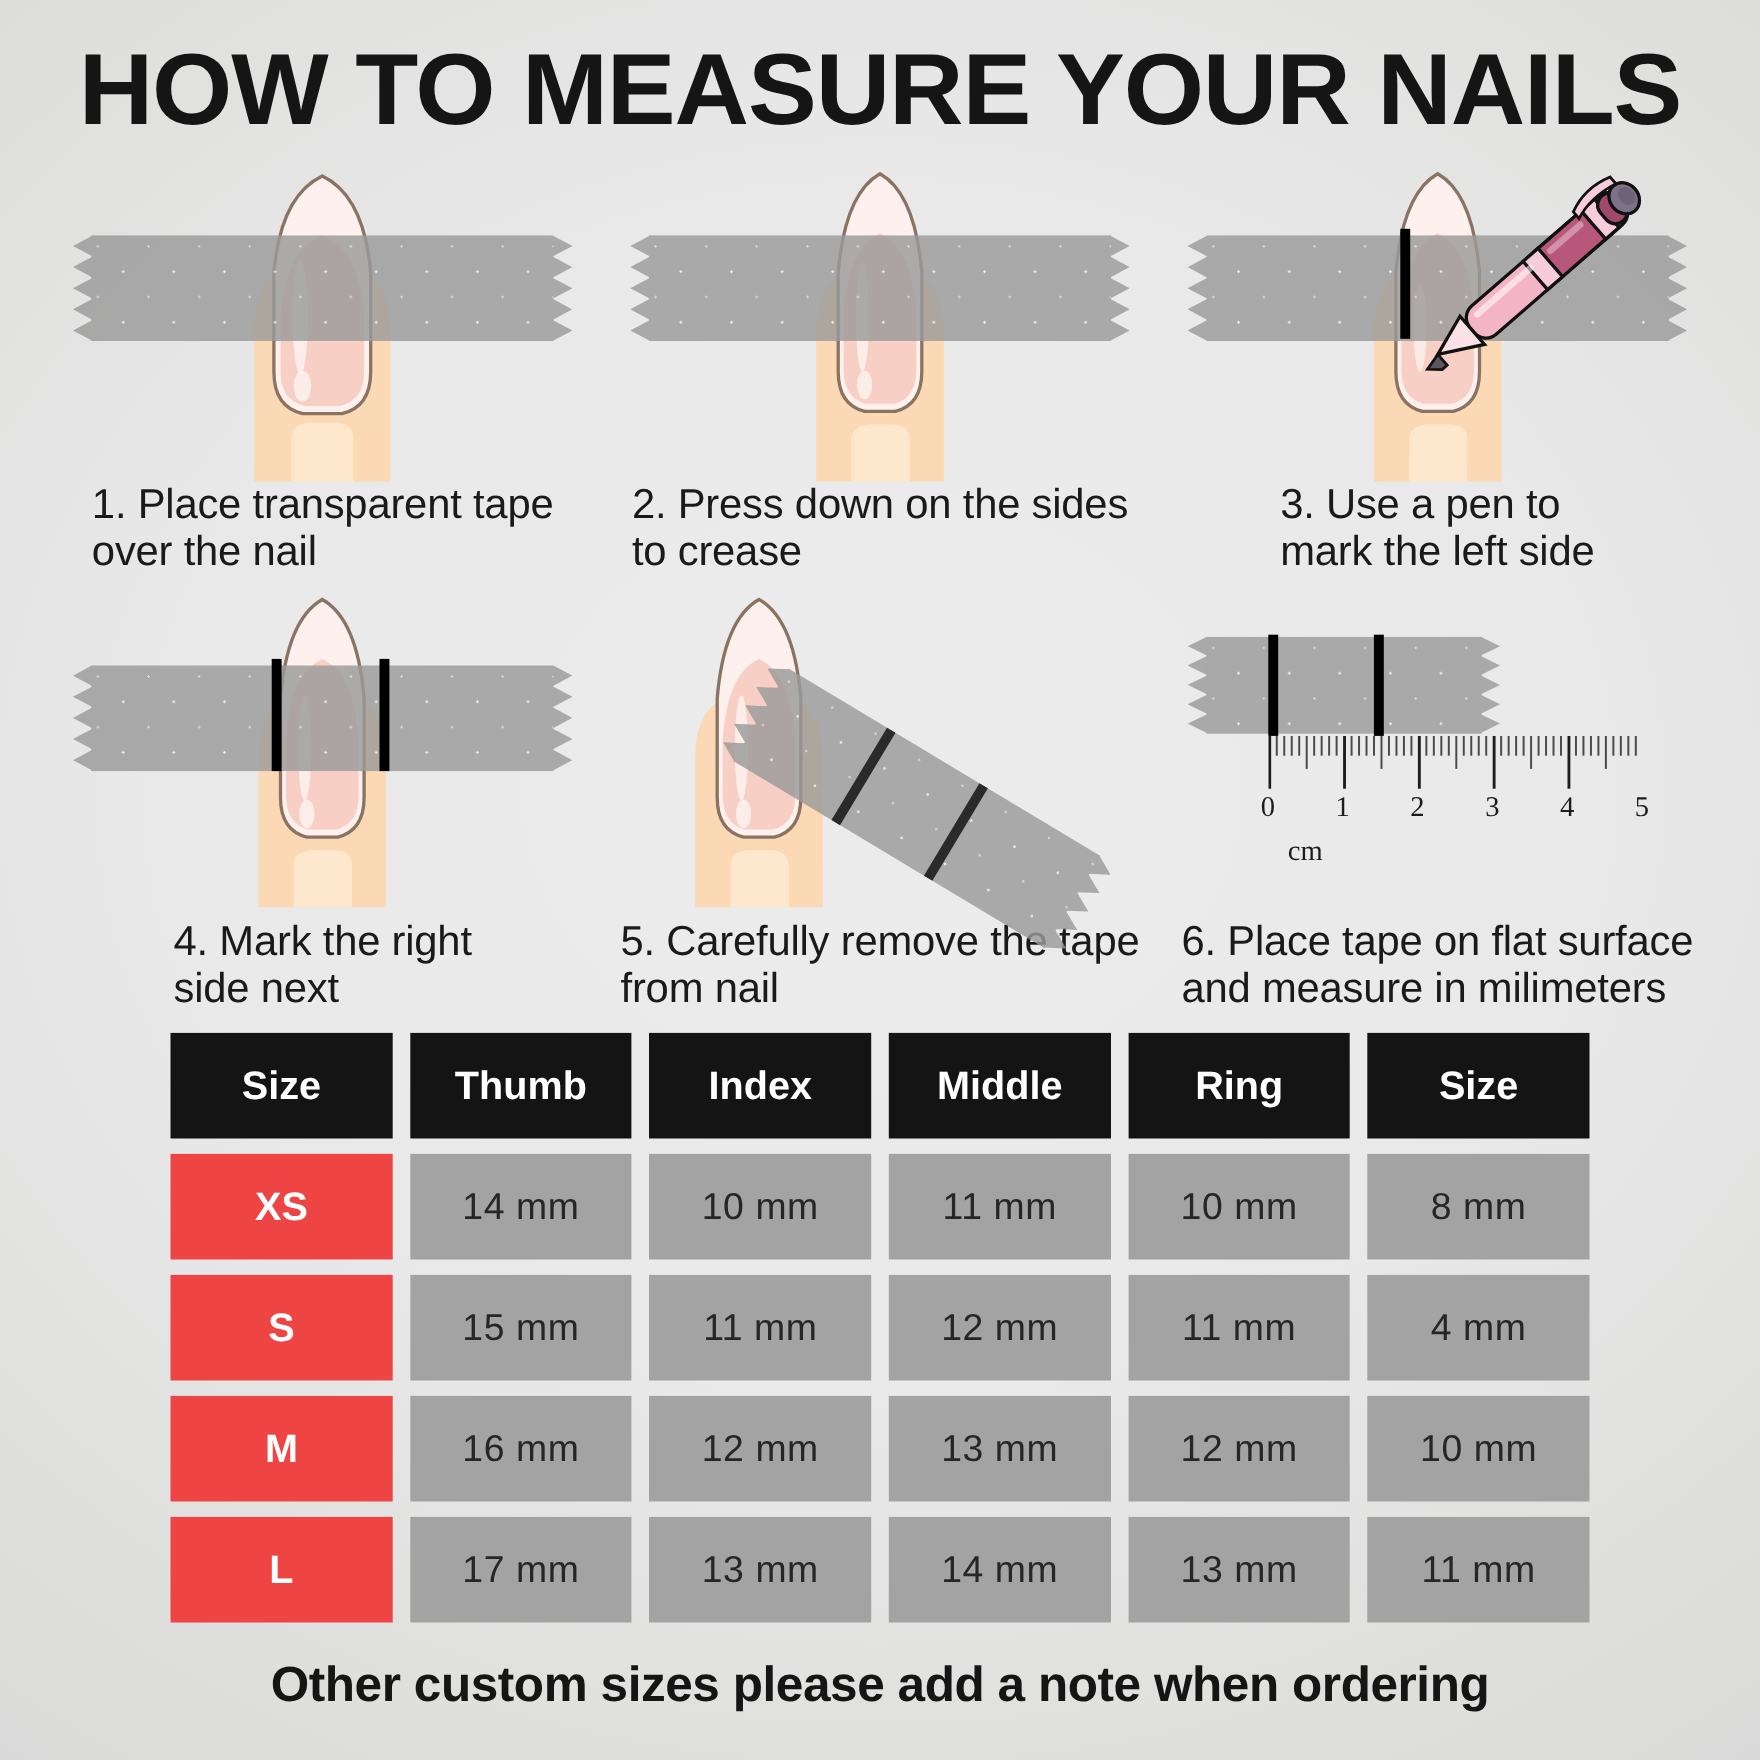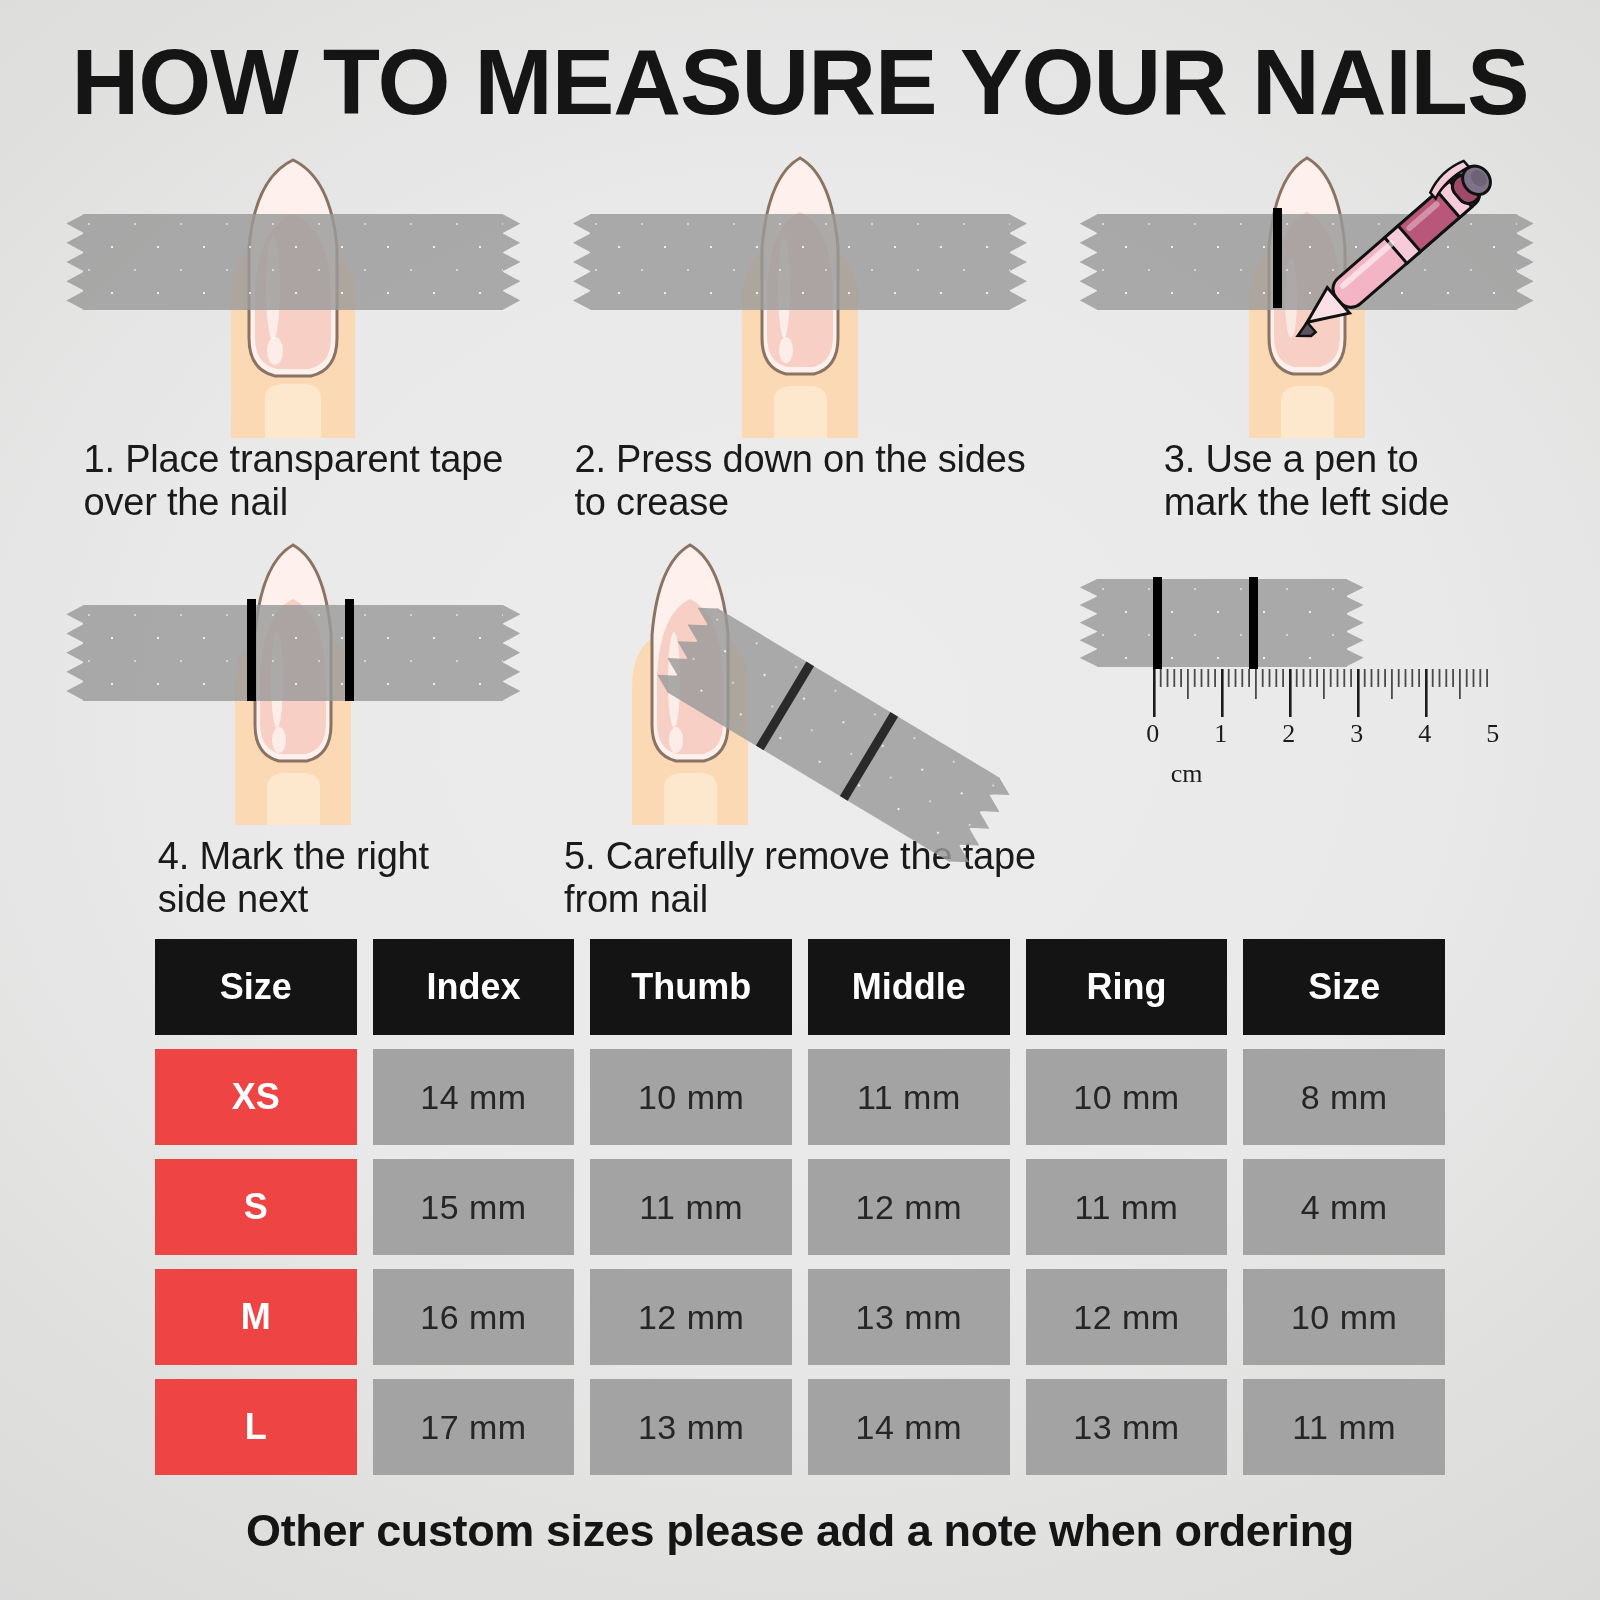--- a/index.html
+++ b/index.html
@@ -321,27 +321,29 @@
       <div style="position:absolute;left:76px;top:190px;width:340px;height:40px;">
         <span class="rlabel" style="left:0px;">0</span>
         <span class="rlabel" style="left:34px;margin-top:40px;">cm</span>
         <span class="rlabel" style="left:68px;">1</span>
         <span class="rlabel" style="left:136px;">2</span>
         <span class="rlabel" style="left:204px;">3</span>
         <span class="rlabel" style="left:272px;">4</span>
         <span class="rlabel" style="left:340px;">5</span>
       </div>
     </div>
+    <div class="caption">6. Place tape on flat surface
+and measure in milimeters</div>
   </div>
 </div>
 
 <div class="table">
     <div class="cell head">Size</div>
+    <div class="cell head">Thumb</div>
     <div class="cell head">Index</div>
-    <div class="cell head">Thumb</div>
     <div class="cell head">Middle</div>
     <div class="cell head">Ring</div>
     <div class="cell head">Size</div>
     <div class="cell size">XS</div>
     <div class="cell val">14 mm</div>
     <div class="cell val">10 mm</div>
     <div class="cell val">11 mm</div>
     <div class="cell val">10 mm</div>
     <div class="cell val">8 mm</div>
     <div class="cell size">S</div>

